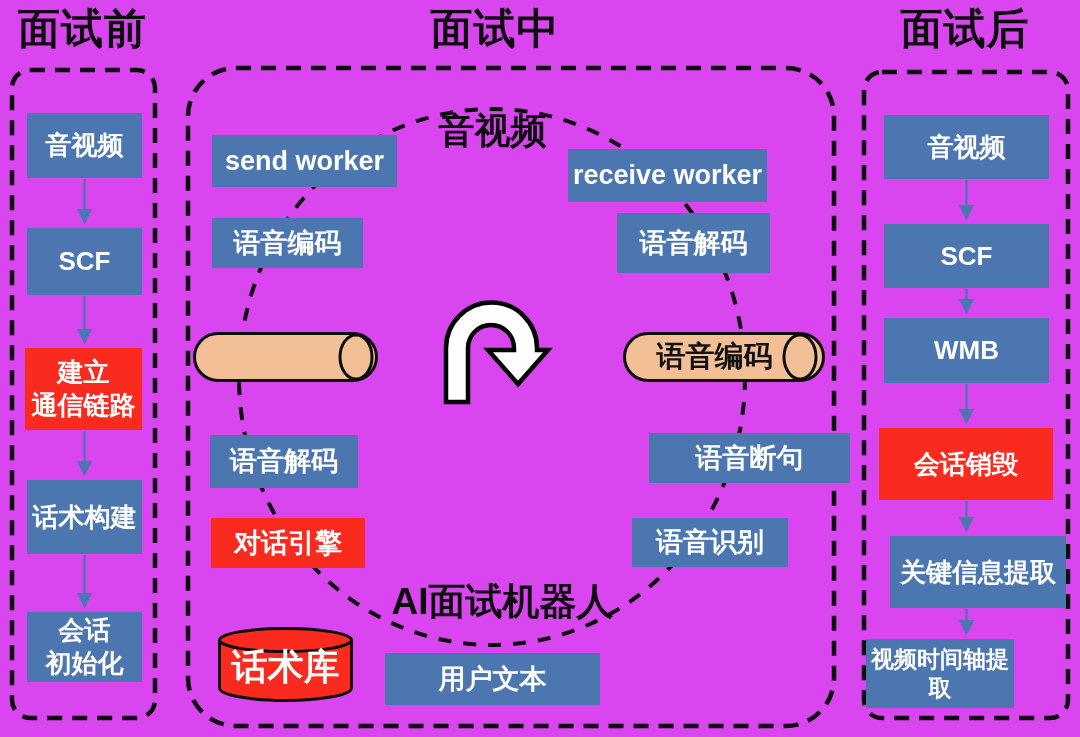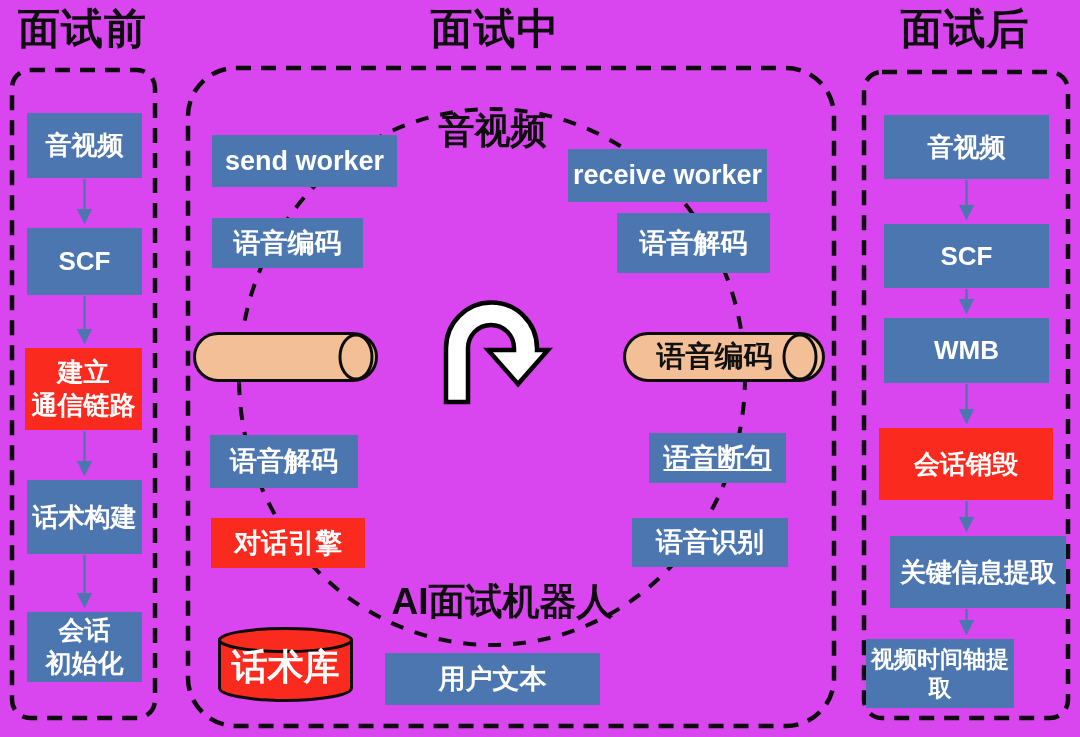--- a/index.html
+++ b/index.html
@@ -100,21 +100,21 @@
   <div class="abs big-label" style="left:385px;top:583px;width:235px;font-size:37px;">AI面试机器人</div>
 
   <div class="box blue mid-box" style="left:212px;top:135px;width:185px;height:52px;">send worker</div>
   <div class="box blue mid-box" style="left:568px;top:133px;width:199px;height:53px;margin-top:16px;">receive worker</div>
   <div class="box blue mid-box" style="left:212px;top:218px;width:151px;height:50px;">语音编码</div>
   <div class="box blue mid-box" style="left:617px;top:213px;width:153px;height:60px;">语音解码</div>
 
   <div class="cyl-label" style="left:632px;top:334px;width:165px;height:46px;">语音编码</div>
 
   <div class="box blue mid-box" style="left:210px;top:435px;width:148px;height:53px;">语音解码</div>
-  <div class="box blue mid-box" style="left:649px;top:433px;width:137px;height:50px;text-decoration:underline;">语音断句</div>
+  <div class="box blue mid-box" style="left:649px;top:433px;width:201px;height:50px;">语音断句</div>
   <div class="box red mid-box" style="left:211px;top:518px;width:154px;height:50px;">对话引擎</div>
   <div class="box blue mid-box" style="left:632px;top:518px;width:156px;height:49px;">语音识别</div>
 
   <div class="cyl-label light" style="left:220px;top:648px;width:131px;height:38px;">话术库</div>
   <div class="box blue mid-box" style="left:385px;top:653px;width:215px;height:52px;">用户文本</div>
 
   <div class="box blue" style="left:884px;top:115px;width:165px;height:64px;">音视频</div>
   <div class="box blue" style="left:884px;top:224px;width:165px;height:64px;">SCF</div>
   <div class="box blue" style="left:884px;top:318px;width:165px;height:65px;">WMB</div>
   <div class="box red" style="left:879px;top:428px;width:174px;height:72px;">会话销毁</div>

